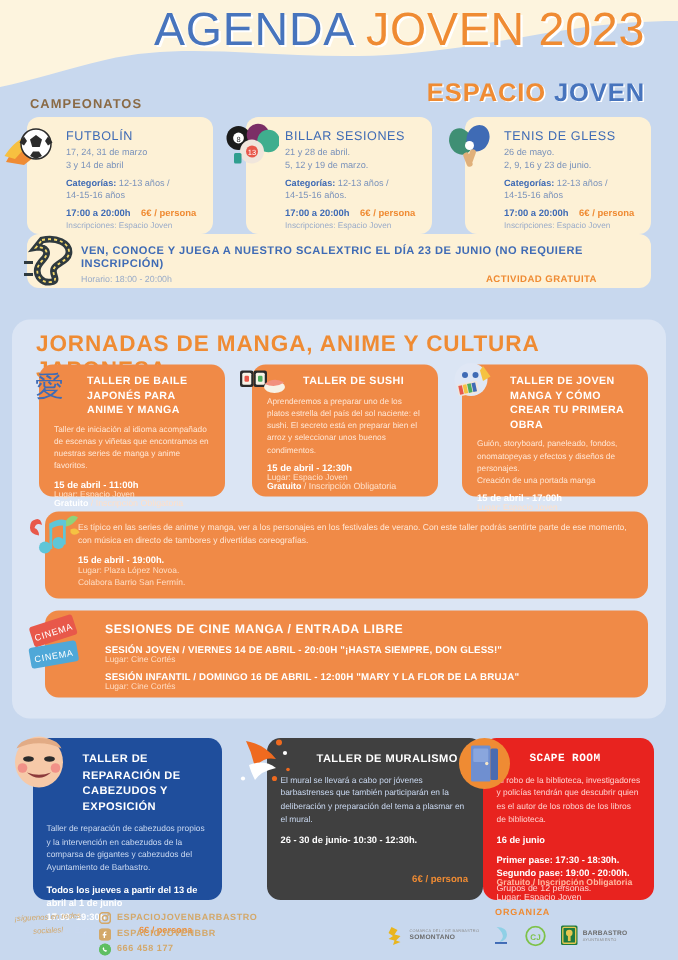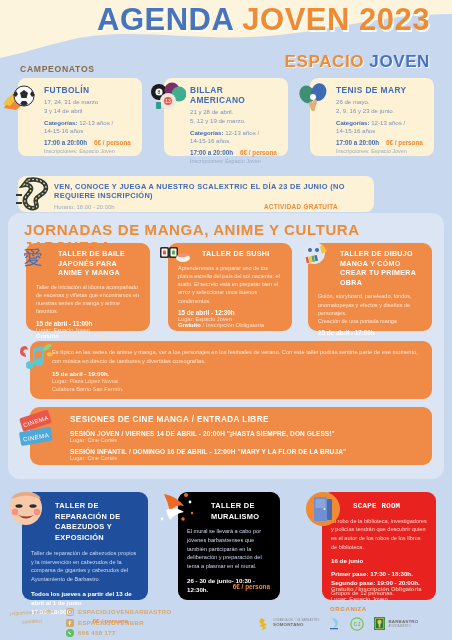--- a/index.html
+++ b/index.html
@@ -13,21 +13,21 @@
   .bg-blue {
     position: absolute; left: 0; top: 0; width: 452px; height: 640px;
     background: #c8d8ee; z-index: 0;
   }
   .bg-cream-shape { position: absolute; left:0; top:0; width:452px; height:80px; z-index:1; }
   .poster { position: absolute; inset: 0; z-index: 3; }
 
   
   .header { position: absolute; left: 0; top: 4px; width: 452px; text-align: right; padding-right: 22px; }
   .title-main {
-    font-size: 31px; font-weight: 700; letter-spacing: 0.5px; line-height: 1;
+    font-size: 31px; font-weight: 400; letter-spacing: 0.5px; line-height: 1;
     color: #4774bd; text-shadow: 1.5px 1.5px 0 #ffffff;
   }
   .title-main .orange { color: #ef8b33; }
   .title-sub {
     margin-top: 17px; font-size: 17px; font-weight: 800; letter-spacing: 0.6px;
     color: #ef8b33; text-shadow: 1px 1px 0 #ffffff;
   }
   .title-sub .blue { color: #4774bd; }
 
   
@@ -39,35 +39,35 @@
   
   .champ-row { position: absolute; left: 0; top: 78px; width: 452px; height: 80px; }
   .champ-card {
     position: absolute; top: 0; width: 124px; height: 78px;
     background: #fdf1d6; border-radius: 8px; padding: 7px 8px 5px 26px;
   }
   .champ-card.c1 { left: 18px; }
   .champ-card.c2 { left: 164px; }
   .champ-card.c3 { left: 310px; }
   .champ-title {
-    font-size: 8.4px; font-weight: 700; color: #3f6bb5; letter-spacing: 0.4px;
+    font-size: 8.4px; font-weight: 400; color: #3f6bb5; letter-spacing: 0.4px;
     margin-bottom: 3px;
   }
   .champ-dates { font-size: 6.1px; color: #7b93bb; line-height: 1.45; margin-bottom: 3px; }
   .champ-cat { font-size: 6.1px; color: #7b93bb; line-height: 1.45; margin-bottom: 3px; }
   .champ-cat b { color: #3f6bb5; font-weight: 700; }
   .champ-time { font-size: 6.3px; font-weight: 800; color: #3f6bb5; display: flex; gap: 7px; }
   .champ-time .price { color: #ef8b33; }
   .champ-insc { font-size: 5.5px; color: #9aacc9; margin-top: 2px; }
 
   .champ-icon { position: absolute; left: -16px; top: 4px; width: 38px; height: 34px; }
 
   
   .scalex {
-    position: absolute; left: 18px; top: 176px; width: 356px; height: 36px;
+    position: absolute; left: 18px; top: 156px; width: 416px; height: 36px;
     background: #fdf1d6; border-radius: 8px; padding: 6px 10px 0 36px;
   }
   .scalex-title { font-size: 7.4px; font-weight: 800; color: #3f6bb5; letter-spacing: 0.35px; }
   .scalex-row { display: flex; justify-content: space-between; margin-top: 3px; align-items: baseline; }
   .scalex-time { font-size: 5.9px; color: #9aacc9; }
   .scalex-free { font-size: 6.4px; font-weight: 800; color: #ef8b33; letter-spacing: 0.3px; padding-right: 26px;}
   .scalex-icon { position: absolute; left: -4px; top: -2px; width: 44px; height: 40px; }
 
   
   .manga-block {
@@ -110,21 +110,21 @@
     background: #f08a47; border-radius: 9px; padding: 8px 10px 0 40px; color: #fff;
   }
   .cine-title { font-size: 8.2px; font-weight: 800; letter-spacing: 0.4px; margin-bottom: 6px; }
   .cine-line { font-size: 6.5px; font-weight: 800; letter-spacing: 0.1px; }
   .cine-sub { font-size: 5.6px; color: #ffdcc2; margin-bottom: 5px; }
   .cine-icon { position: absolute; left: -18px; top: 2px; width: 54px; height: 44px; }
 
   
   .bot-card { position: absolute; border-radius: 9px; color: #fff; }
   .b1 { left: 22px;  top: 492px; width: 126px; height: 108px; background: #1f4e9c; padding: 9px 8px 16px 9px; }
-  .b2 { left: 178px; top: 492px; width: 102px; height: 108px; background: #000000; padding: 9px 8px 0 9px; }
+  .b2 { left: 178px; top: 492px; width: 144px; height: 108px; background: #404040; padding: 9px 8px 0 9px; }
   .b3 { left: 322px; top: 492px; width: 114px; height: 108px; background: #e8231f; padding: 9px 8px 0 9px; }
   .b1 .bc-title, .b2 .bc-title { padding-left: 24px; }
   .b3 .bc-title { padding-left: 22px; font-family: Liberation Mono, monospace; }
   .bc-title { font-size: 7.4px; font-weight: 800; line-height: 1.45; letter-spacing: 0.3px; margin-bottom: 5px; }
   .bc-body { font-size: 5.6px; line-height: 1.55; color: #c9d8f0; margin-bottom: 5px; }
   .b3 .bc-body { color: #ffd0cd; }
   .bc-when { font-size: 6.2px; font-weight: 800; line-height: 1.5; }
   .bc-time { font-size: 6.2px; font-weight: 700; line-height: 1.5; }
   .bc-place { font-size: 5.9px; color: #c9d8f0; }
   .b3 .bc-place { color: #ffd0cd; }
@@ -199,21 +199,21 @@
         <circle cx="11" cy="10" r="8" fill="#1b1b1b"></circle>
         <circle cx="11" cy="10" r="3.6" fill="#fff"></circle>
         <text x="11" y="12.4" font-size="5" text-anchor="middle" fill="#1b1b1b" font-family="Liberation Sans">8</text>
         <circle cx="24" cy="8" r="7.5" fill="#7b2e66"></circle>
         <circle cx="31" cy="12" r="7.5" fill="#3fae8e"></circle>
         <circle cx="20" cy="19" r="8" fill="#f0e6dc"></circle>
         <circle cx="20" cy="19" r="4" fill="#e8584a"></circle>
         <text x="20" y="21.4" font-size="5" text-anchor="middle" fill="#fff" font-family="Liberation Sans">13</text>
         <rect x="8" y="20" width="5" height="7" rx="1" fill="#2f9e8f"></rect>
       </svg>
-      <div class="champ-title">BILLAR AMERICANO</div>
+      <div class="champ-title">BILLAR SESIONES</div>
       <div class="champ-dates" style="white-space: pre-line;">21 y 28 de abril.
 5, 12 y 19 de marzo.</div>
       <div class="champ-cat" style="white-space: pre-line;"><b>Categorías:</b><span> 12-13 años /
 14-15-16 años.</span></div>
       <div class="champ-time">
         <span>17:00 a 20:00h</span>
         <span class="price">6€ / persona</span>
       </div>
       <div class="champ-insc">Inscripciones: Espacio Joven</div>
     </div>
@@ -223,21 +223,21 @@
         <g transform="rotate(-22 17 14)">
           <ellipse cx="14" cy="11" rx="7.5" ry="9" fill="#3f8f74"></ellipse>
           <rect x="12" y="19" width="4" height="10" rx="2" fill="#e0b07a"></rect>
         </g>
         <g transform="rotate(20 24 12)">
           <ellipse cx="24" cy="10" rx="7.5" ry="9" fill="#3f6bb5"></ellipse>
           <rect x="22" y="18" width="4" height="10" rx="2" fill="#e0b07a"></rect>
         </g>
         <circle cx="19" cy="15" r="3" fill="#ffffff"></circle>
       </svg>
-      <div class="champ-title">TENIS DE MARY</div>
+      <div class="champ-title">TENIS DE GLESS</div>
       <div class="champ-dates" style="white-space: pre-line;">26 de mayo.
 2, 9, 16 y 23 de junio.</div>
       <div class="champ-cat" style="white-space: pre-line;"><b>Categorías:</b><span> 12-13 años /
 14-15-16 años</span></div>
       <div class="champ-time">
         <span>17:00 a 20:00h</span>
         <span class="price">6€ / persona</span>
       </div>
       <div class="champ-insc">Inscripciones: Espacio Joven</div>
     </div>
@@ -294,21 +294,21 @@
         <circle cx="14" cy="12" r="11" fill="#dfe7f5"></circle>
         <circle cx="10" cy="9" r="2" fill="#3f6bb5"></circle>
         <circle cx="17" cy="9" r="2" fill="#3f6bb5"></circle>
         <rect x="5" y="14" width="14" height="8" rx="1.5" fill="#f0e6dc" transform="rotate(-12 12 18)"></rect>
         <rect x="6" y="15" width="2.5" height="6" fill="#e8584a" transform="rotate(-12 12 18)"></rect>
         <rect x="9" y="15" width="2.5" height="6" fill="#f5c242" transform="rotate(-12 12 18)"></rect>
         <rect x="12" y="15" width="2.5" height="6" fill="#4fae5e" transform="rotate(-12 12 18)"></rect>
         <rect x="15" y="15" width="2.5" height="6" fill="#3f6bb5" transform="rotate(-12 12 18)"></rect>
         <path d="M22,3 l5,7 -5,3 -2,-7 Z" fill="#f5c242"></path>
       </svg>
-      <div class="mc-title">TALLER DE DIBUJO MANGA Y CÓMO CREAR TU PRIMERA OBRA</div>
+      <div class="mc-title">TALLER DE JOVEN MANGA Y CÓMO CREAR TU PRIMERA OBRA</div>
       <div class="mc-body" style="white-space: pre-line;">Guión, storyboard, paneleado, fondos, onomatopeyas y efectos y diseños de personajes.
 Creación de una portada manga</div>
       <div class="mc-when">15 de abril - 17:00h</div>
       <div class="mc-place">Lugar: Espacio Joven</div>
       <div class="mc-free"><b>Gratuito</b><span> / Inscripción Obligatoria</span></div>
     </div>
 
     <div class="bon">
       <svg class="bon-icon" viewBox="0 0 40 40">
         <path d="M6,8 q5,-3 6,3 q-4,-2 -5,2 q3,1 3,5 q-6,-1 -6,-5 q0,-4 2,-5 Z" fill="#e8584a"></path>

